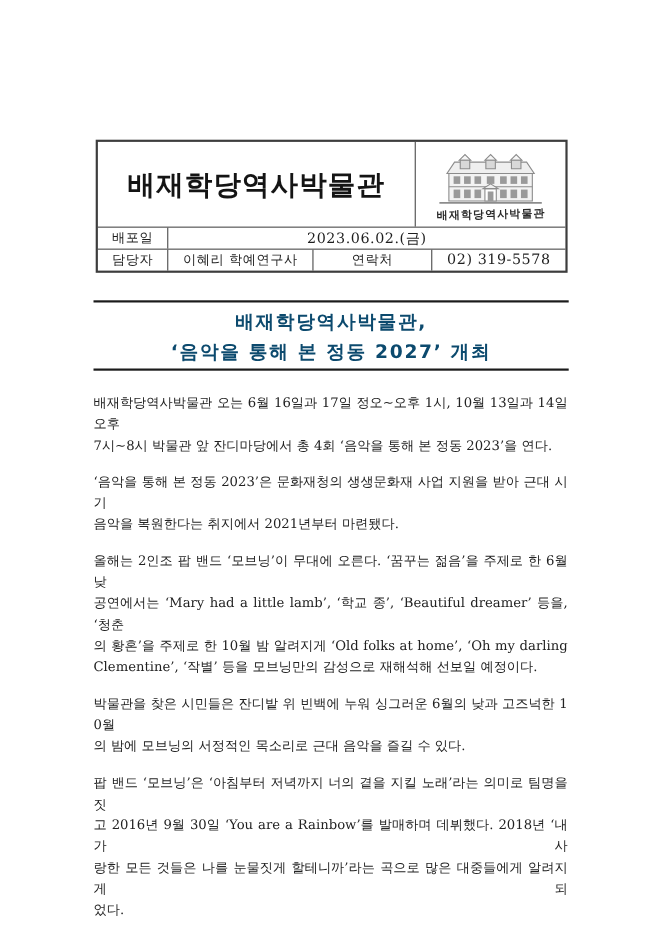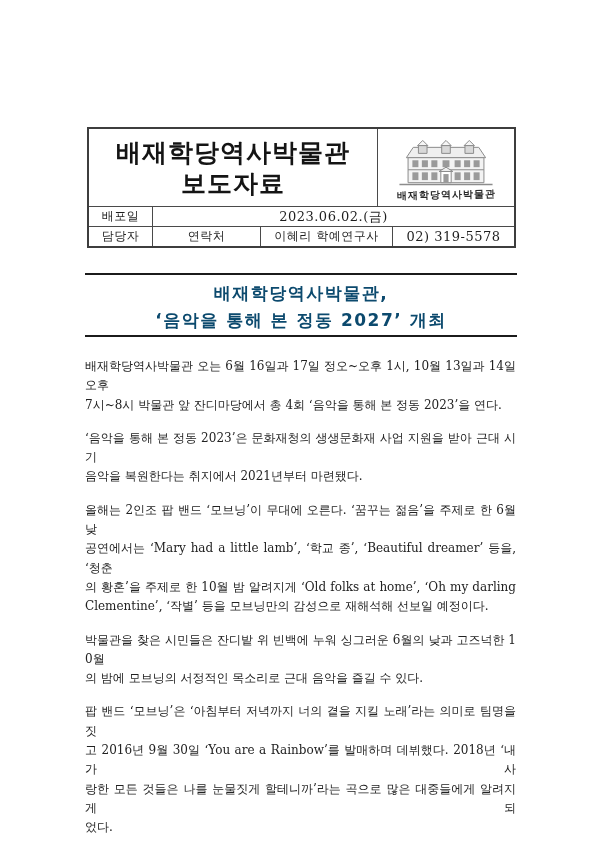--- a/index.html
+++ b/index.html
@@ -122,21 +122,20 @@
 </style>
 </head>
 <body>
 
 <div class="page">
 
   <div class="press-table">
     <div class="pt-row row-title">
       <div class="pt-cell cell-doc-title">
         <div class="doc-title">배재학당역사박물관</div>
-        <div class="doc-title">보도자료</div>
       </div>
       <div class="pt-cell cell-logo">
         <svg class="building-svg" width="104" height="50" viewBox="0 0 120 58">
 
           <line x1="6" y1="55" x2="114" y2="55" stroke="#8c8c8c" stroke-width="1.5"></line>
 
           <polygon points="14,24 106,24 98,12 22,12" fill="#efefef" stroke="#8c8c8c" stroke-width="1"></polygon>
 
           <g stroke="#8c8c8c" stroke-width="1" fill="#f6f6f6">
             <polygon points="27,10 39,10 33,4"></polygon>
@@ -183,25 +182,25 @@
       </div>
       <div class="pt-cell cell-flex">
         <span class="info-text">2023.06.02.(금)</span>
       </div>
     </div>
 
     <div class="pt-row row-info">
       <div class="pt-cell cell-label">
         <span class="info-text">담당자</span>
       </div>
+      <div class="pt-cell cell-manager">
+        <span class="info-text">이혜리 학예연구사</span>
+      </div>
       <div class="pt-cell cell-contact-label">
         <span class="info-text">연락처</span>
-      </div>
-      <div class="pt-cell cell-manager">
-        <span class="info-text">이혜리 학예연구사</span>
       </div>
       <div class="pt-cell cell-flex">
         <span class="info-text">02) 319-5578</span>
       </div>
     </div>
   </div>
 
   <div class="rule rule-top"></div>
   <div class="headline">
     <div>배재학당역사박물관,</div>

